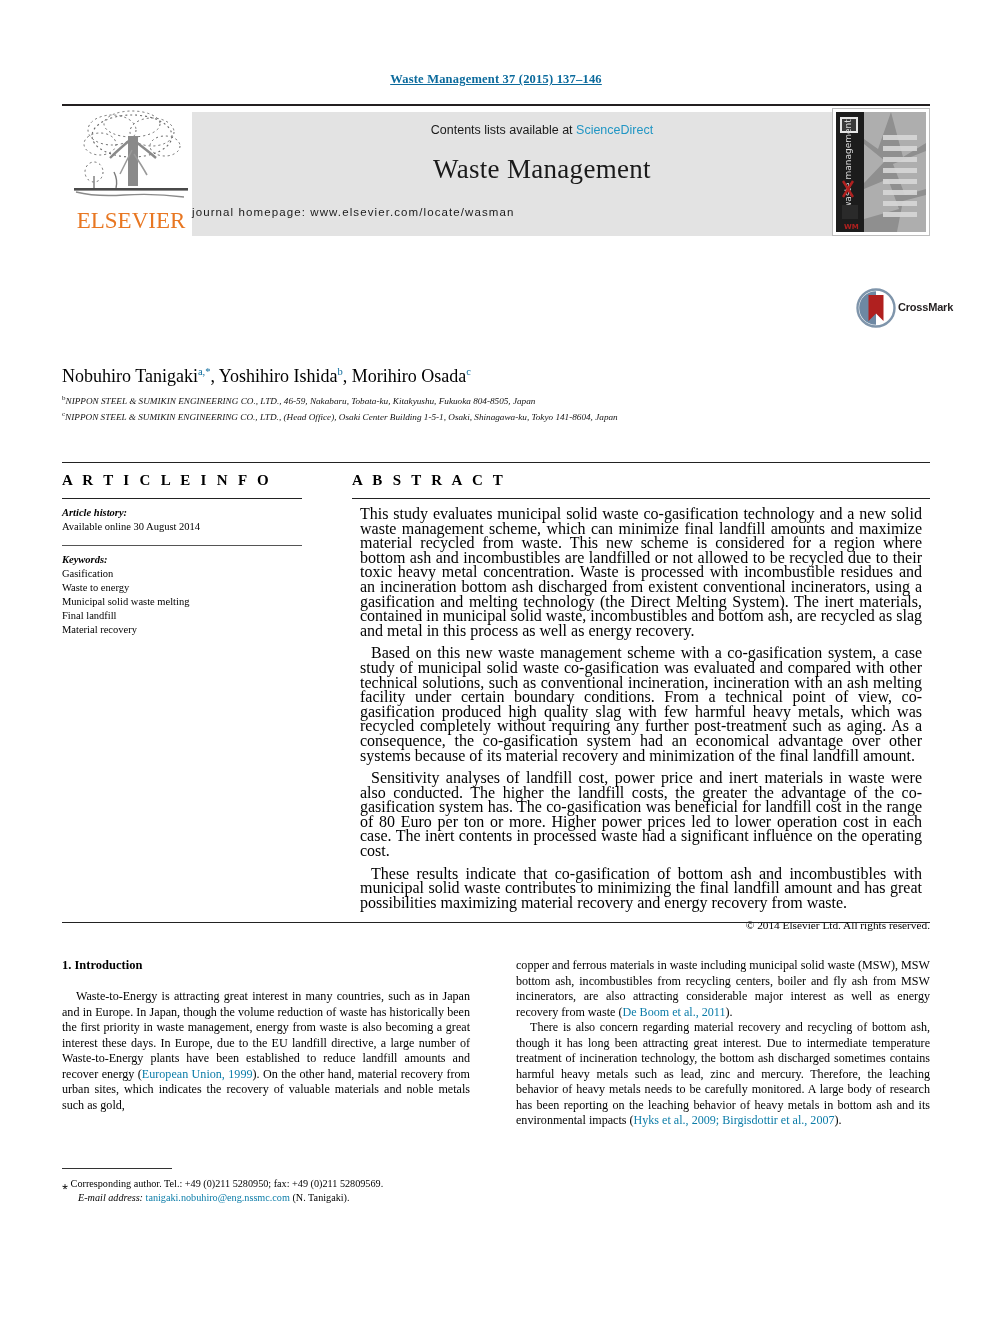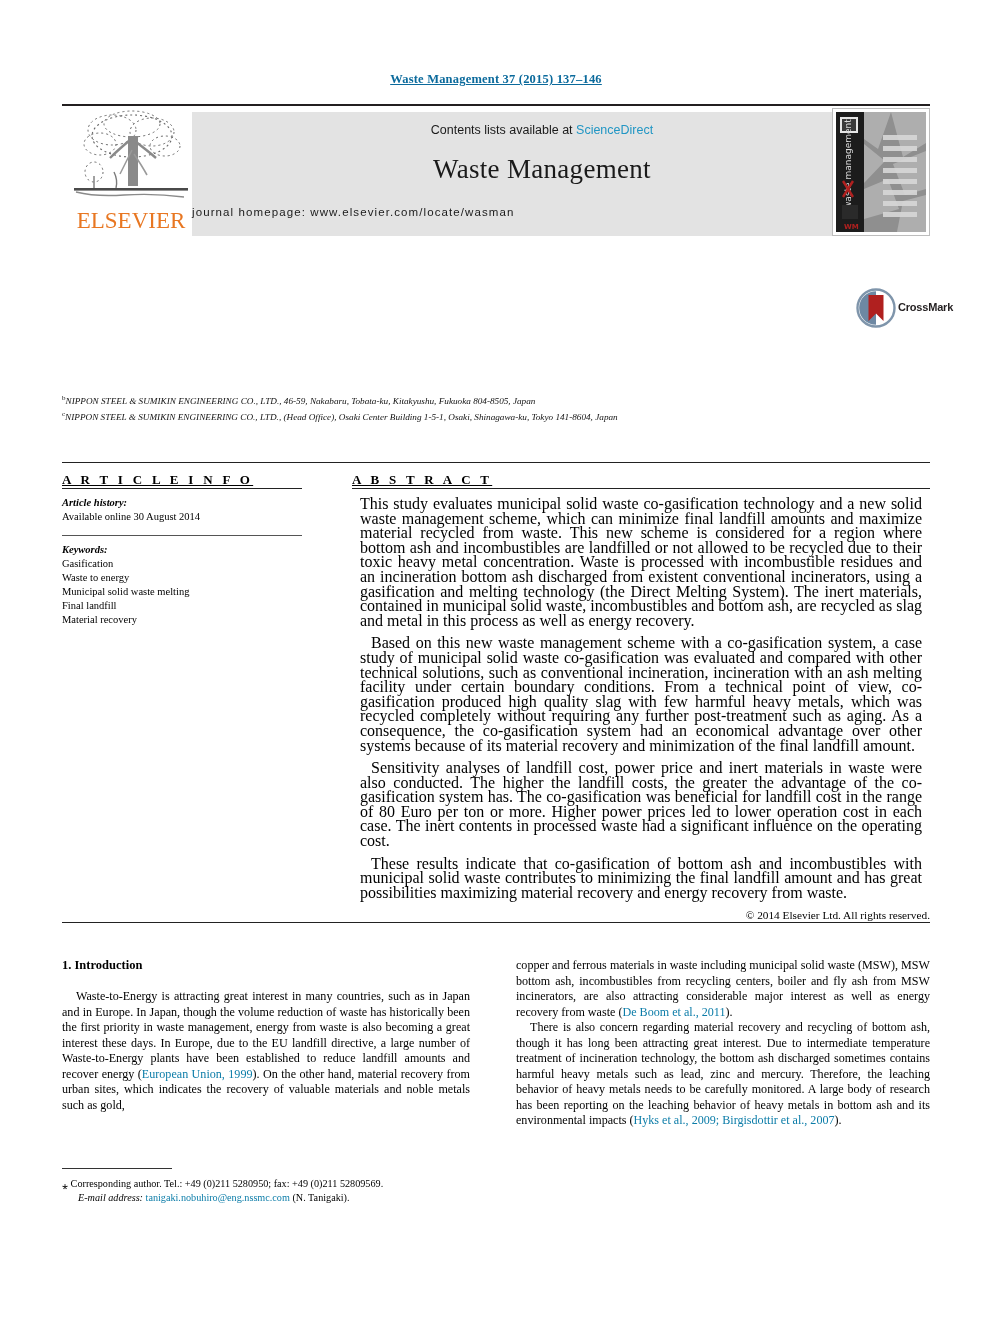--- a/index.html
+++ b/index.html
@@ -182,24 +182,24 @@
     width: 240px;
   }
   .col-abs {
     position: absolute;
     left: 352px; top: 472px;
     width: 578px;
   }
   .sect-head {
     font-family: "Liberation Serif", serif;
     font-weight: bold;
-    font-size: 13px;
+    font-size: 15px;
     letter-spacing: 3.3px;
     color: #000;
-    text-decoration: underline;
+    margin-bottom: 9px;
   }
   .rule {
     border-top: 1px solid #222;
     margin: 0 0 7px 0;
   }
   .rule.thin {
     border-top: 1px solid #555;
     margin-top: 11px;
   }
   .info-label {
@@ -371,20 +371,25 @@
 
   <div class="crossmark">
     <svg width="40" height="40" viewBox="0 0 40 40">
       <circle cx="20" cy="20" r="18.5" fill="#ffffff" stroke="#7f95ab" stroke-width="2.4"></circle>
       <path d="M20 3.2 a16.8 16.8 0 0 0 0 33.6 Z" fill="#6d88a3"></path>
       <path d="M12.5 7 h15 v26 l-7.5 -7.5 l-7.5 7.5 Z" fill="#b0201f"></path>
     </svg>
     <div class="cm-text">CrossMark</div>
   </div>
 
+  <div class="authors">
+    <span>Nobuhiro Tanigaki</span><sup>a,*</sup>,
+    <span>Yoshihiro Ishida</span><sup>b</sup>,
+    <span>Morihiro Osada</span><sup>c</sup>
+  </div>
 
   <div class="affils">
     <div><sup>b</sup><span>NIPPON STEEL &amp; SUMIKIN ENGINEERING CO., LTD., 46-59, Nakabaru, Tobata-ku, Kitakyushu, Fukuoka 804-8505, Japan</span></div>
     <div><sup>c</sup><span>NIPPON STEEL &amp; SUMIKIN ENGINEERING CO., LTD., (Head Office), Osaki Center Building 1-5-1, Osaki, Shinagawa-ku, Tokyo 141-8604, Japan</span></div>
   </div>
 
   <div class="hrule-top"></div>
 
   <div class="col-info">
     <div class="sect-head">A R T I C L E    I N F O</div>

